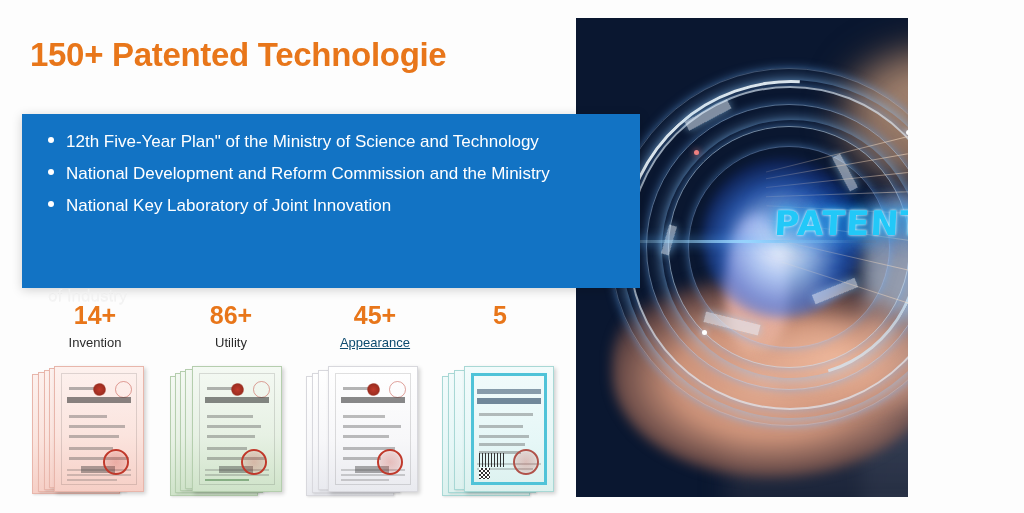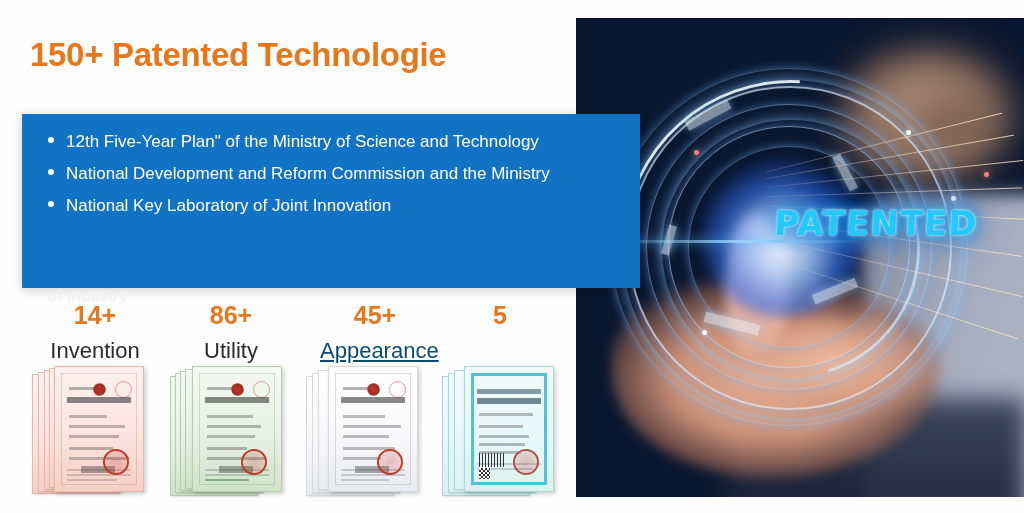--- a/index.html
+++ b/index.html
@@ -3,21 +3,21 @@
 <meta charset="utf-8">
 <style>
   html,body{margin:0;padding:0;}
   body{
     width:1024px;height:513px;
     background:#fdfdfd;
     font-family:"Liberation Sans", sans-serif;
     overflow:hidden;
     position:relative;
   }
-  .slide{position:relative;width:1024px;height:513px;overflow:hidden;background:#fdfdfd;}
+  .slide{position:relative;width:908px;height:513px;overflow:hidden;background:#fdfdfd;}
 
   
   .title{
     position:absolute;left:30px;top:36px;
     font-size:33px;font-weight:bold;color:#e8761a;
     letter-spacing:-0.3px;white-space:nowrap;
   }
 
   
   .photo{
@@ -157,21 +157,21 @@
     text-shadow:0 1px 0 rgba(0,0,0,.04);
     opacity:.85;
   }
 
   
   .stats{position:absolute;left:24px;top:300px;width:552px;height:62px;}
   .stat{position:absolute;text-align:center;}
   .stat .num{
     font-size:25px;font-weight:bold;color:#e8761a;line-height:30px;
   }
-  .stat .lbl{font-size:22px;line-height:22px;margin-top:10px;}
+  .stat .lbl{font-size:13px;line-height:22px;margin-top:2px;}
   .lbl-dark{color:#2b2b2b;}
   .lbl-orange{color:#0c4a6e;text-decoration:underline;}
   .st1{left:16px;width:110px;}
   .st2{left:152px;width:110px;}
   .st3{left:296px;width:110px;text-align:center;}
   .st4{left:400px;width:152px;}
 
   
   .certs{position:absolute;left:24px;top:366px;width:552px;height:132px;}
   .stack{position:absolute;width:112px;height:128px;}

